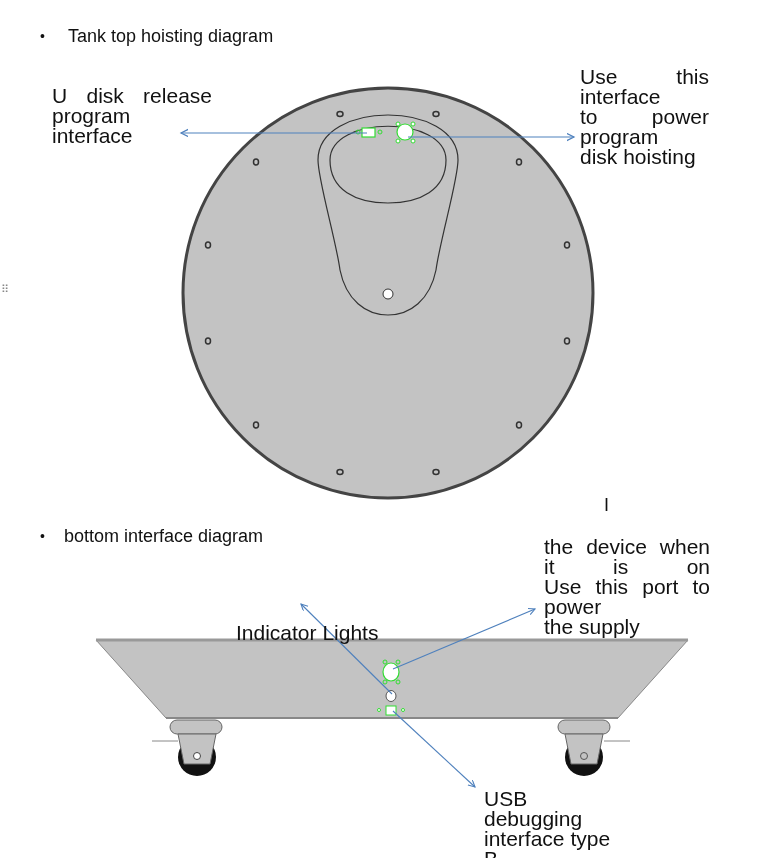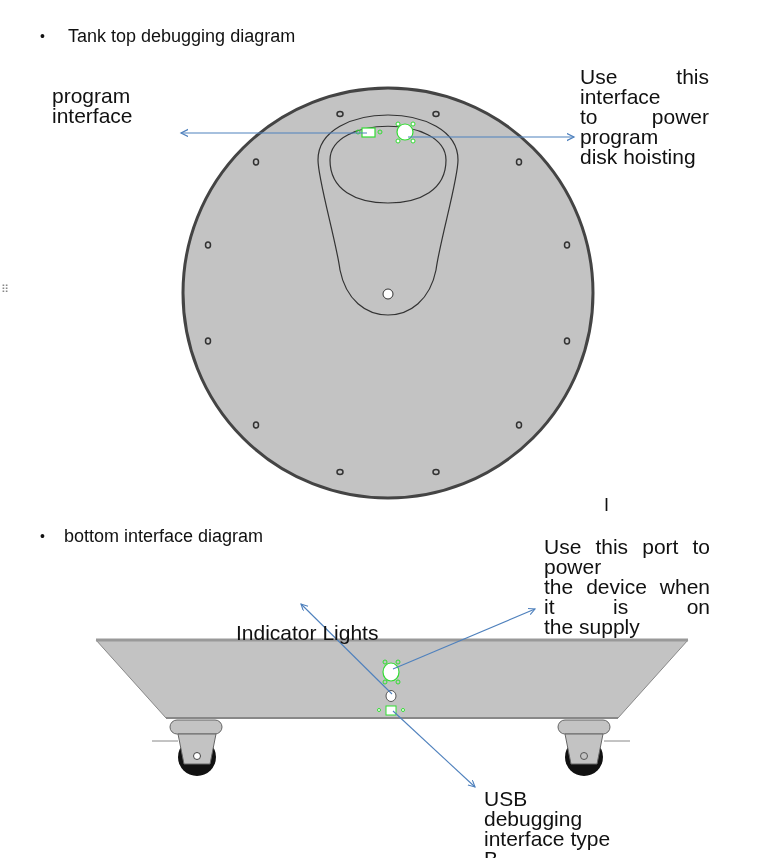--- a/index.html
+++ b/index.html
@@ -14,23 +14,24 @@
   svg { position: absolute; left: 0; top: 0; }
 </style>
 </head>
 <body>
 
 <div class="abs drag-handle" style="left:1px; top:286px;">
   <div>⠿</div>
 </div>
 
 <span class="abs bullet" style="left:40px; top:28px;">•</span>
-<span class="abs heading" style="left:68px; top:26px;">Tank top debugging diagram</span>
+<span class="abs heading" style="left:68px; top:26px;">Tank top hoisting diagram</span>
 
 <div class="abs label" style="left:52px; top:86px; width:160px;">
+  <div class="justify">U disk release</div>
   <div>program interface</div>
 </div>
 <div class="abs label" style="left:580px; top:67px; width:129px;">
   <div class="justify">Use this interface</div>
   <div class="justify">to power program</div>
   <div>disk hoisting</div>
 </div>
 
 <svg width="781" height="858">
   <defs>
@@ -121,20 +122,20 @@
   <line x1="393" y1="711" x2="475" y2="787" stroke="#4f81bd" stroke-width="1.1" marker-end="url(#arr)"></line>
 </svg>
 
 <span class="abs" style="left:604px; top:495px; font-size:18px;">I</span>
 
 <span class="abs bullet" style="left:40px; top:528px;">•</span>
 <span class="abs heading" style="left:64px; top:526px;">bottom interface diagram</span>
 
 <div class="abs label" style="left:236px; top:579px;margin-top:44px;">Indicator Lights</div>
 <div class="abs label" style="left:544px; top:537px; width:166px;">
+  <div class="justify">the device when it is on</div>
   <div class="justify">Use this port to power</div>
-  <div class="justify">the device when it is on</div>
   <div>the supply</div>
 </div>
 <div class="abs label" style="left:484px; top:789px; width:129px;">
   <div class="justify">USB debugging</div>
   <div>interface type B</div>
 </div>
 
 </body></html>

